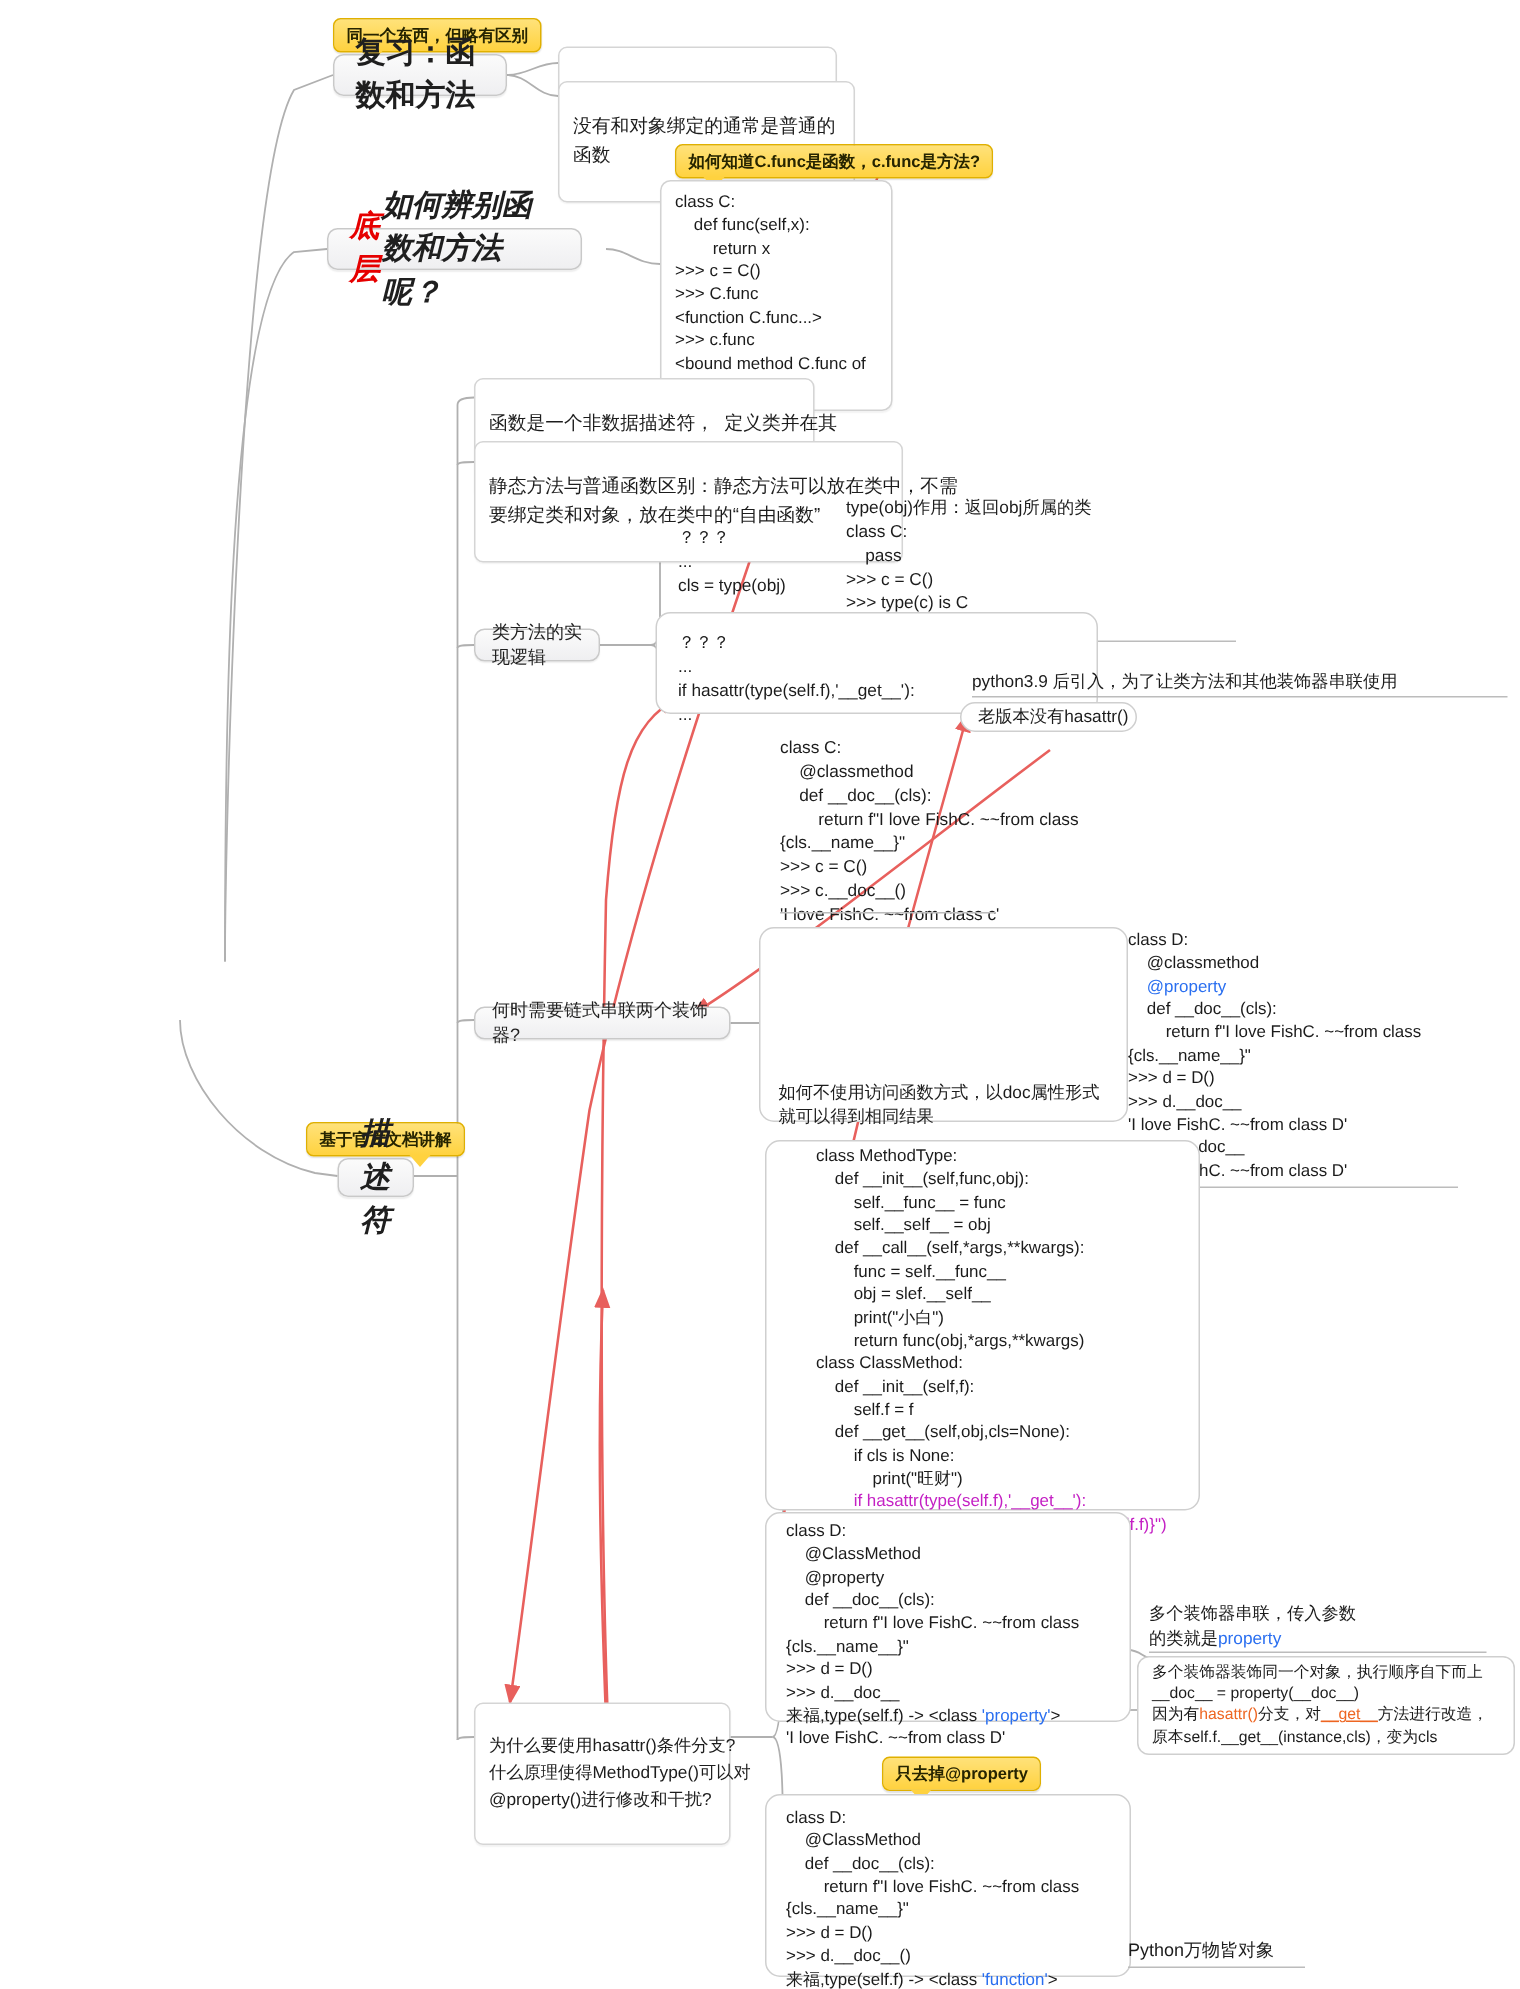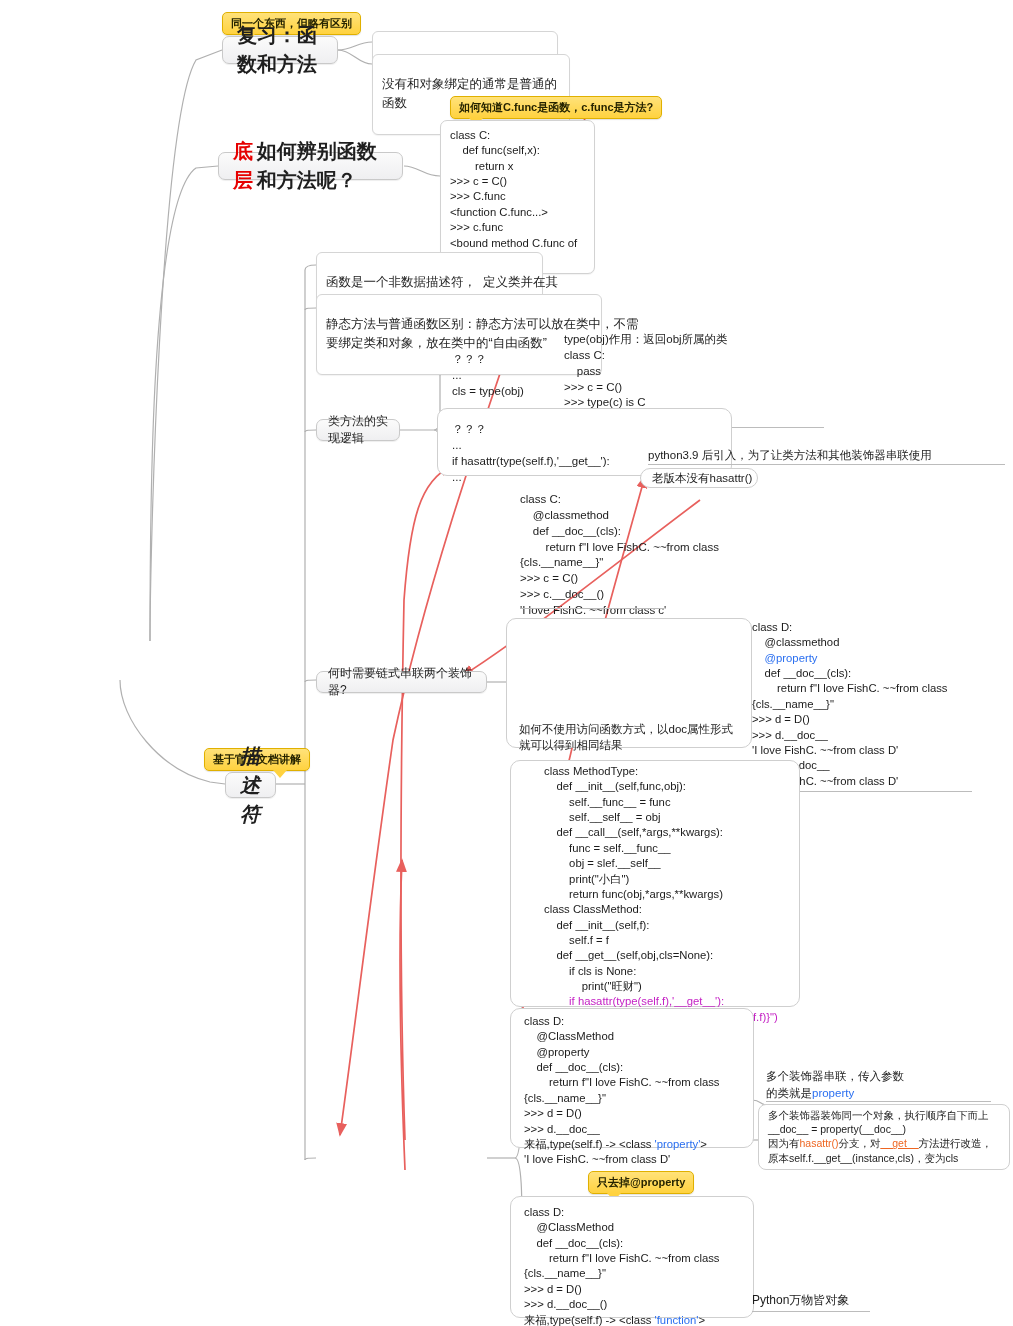--- a/index.html
+++ b/index.html
@@ -150,21 +150,21 @@
   </svg>
 
 
   <div class="node callout" style="left:222px;top:12px;">同一个东西，但略有区别</div>
   <div class="node topic big" style="left:222px;top:36px;width:116px;height:28px;">复习：函数和方法</div>
 
   <div class="node leaf" style="left:372px;top:31px;width:186px;">实现对象绑定的函数叫做方法</div>
   <div class="node leaf" style="left:372px;top:54px;width:198px;">没有和对象绑定的通常是普通的函数</div>
 
   <div class="node callout" style="left:450px;top:96px;">如何知道C.func是函数，c.func是方法?</div>
-  <div class="node topic big" style="left:218px;top:152px;width:185px;height:28px;">
+  <div class="node topic big" style="left:218px;top:152px;width:170px;height:28px;font-style:italic;">
     <span class="hl">底层</span>
       <span>如何辨别函数和方法呢？</span>
   </div>
   <div class="node codebox" style="left:440px;top:120px;width:155px;">
     <div class="code">class C:
     def func(self,x):
         return x
 &gt;&gt;&gt; c = C()
 &gt;&gt;&gt; C.func
 &lt;function C.func...&gt;
@@ -221,20 +221,23 @@
 
   <div class="node roundbox" style="left:506px;top:618px;width:246px;height:130px;"></div>
   <div class="node plain" style="left:519px;top:722px;">如何不使用访问函数方式，以doc属性形式
 就可以得到相同结果</div>
 
   <div class="node" style="left:752px;top:620px;width:220px;">
     <div class="code" id="classDChain"><div>class D:</div><div>    @classmethod</div><div class="blue">    @property</div><div>    def __doc__(cls):</div><div>        return f"I love FishC. ~~from class</div><div>{cls.__name__}"</div><div>&gt;&gt;&gt; d = D()</div><div>&gt;&gt;&gt; d.__doc__</div><div>'I love FishC. ~~from class D'</div><div>&gt;&gt;&gt; D.__doc__</div><div>'I love FishC. ~~from class D'</div></div>
     <div style="border-bottom:1px solid #bcbcbc;margin-top:2px;"></div>
   </div>
 
+  <div class="node leaf" style="left:316px;top:1135px;width:171px;white-space:pre;font-size:11.5px;">为什么要使用hasattr()条件分支?
+什么原理使得MethodType()可以对
+@property()进行修改和干扰?</div>
 
   <div class="node roundbox" style="left:510px;top:760px;width:290px;height:247px;"></div>
   <div class="node" style="left:544px;top:764px;">
     <div class="code" id="mtCode"><div>class MethodType:</div><div>    def __init__(self,func,obj):</div><div>        self.__func__ = func</div><div>        self.__self__ = obj</div><div>    def __call__(self,*args,**kwargs):</div><div>        func = self.__func__</div><div>        obj = slef.__self__</div><div>        print("小白")</div><div>        return func(obj,*args,**kwargs)</div><div>class ClassMethod:</div><div>    def __init__(self,f):</div><div>        self.f = f</div><div>    def __get__(self,obj,cls=None):</div><div>        if cls is None:</div><div>            print("旺财")</div><div class="purple">        if hasattr(type(self.f),'__get__'):</div><div class="purple">            print(f"来福,type(self.f) -&gt; {type(self.f)}")</div><div><span class="purple">            return </span><span class="orange">self.f.__get__(cls,cls)</span></div><div>        return MethodType(self.f,cls)</div></div>
   </div>
 
   <div class="node roundbox" style="left:510px;top:1008px;width:244px;height:140px;"></div>
   <div class="node" style="left:524px;top:1014px;">
     <div class="code" id="dProp"><div>class D:</div><div>    @ClassMethod</div><div>    @property</div><div>    def __doc__(cls):</div><div>        return f"I love FishC. ~~from class</div><div>{cls.__name__}"</div><div>&gt;&gt;&gt; d = D()</div><div>&gt;&gt;&gt; d.__doc__</div><div><span>来福,type(self.f) -&gt; &lt;class </span><span class="blue">'property'</span><span>&gt;</span></div><div>'I love FishC. ~~from class D'</div></div>
   </div>

